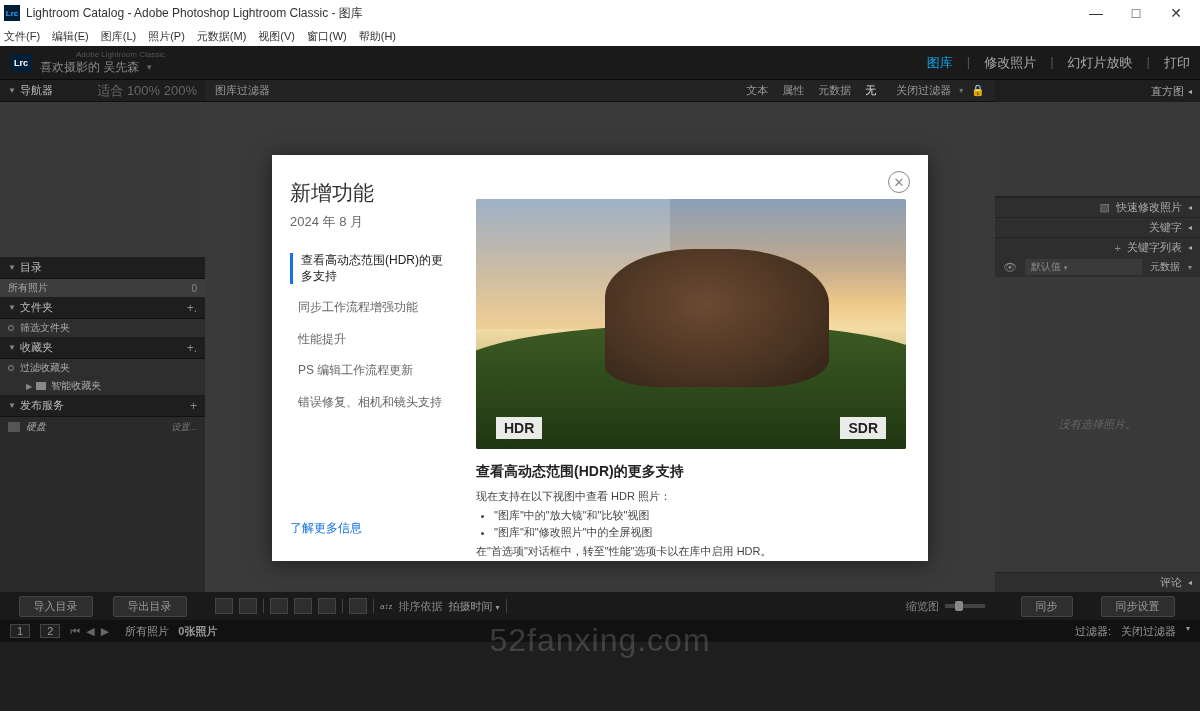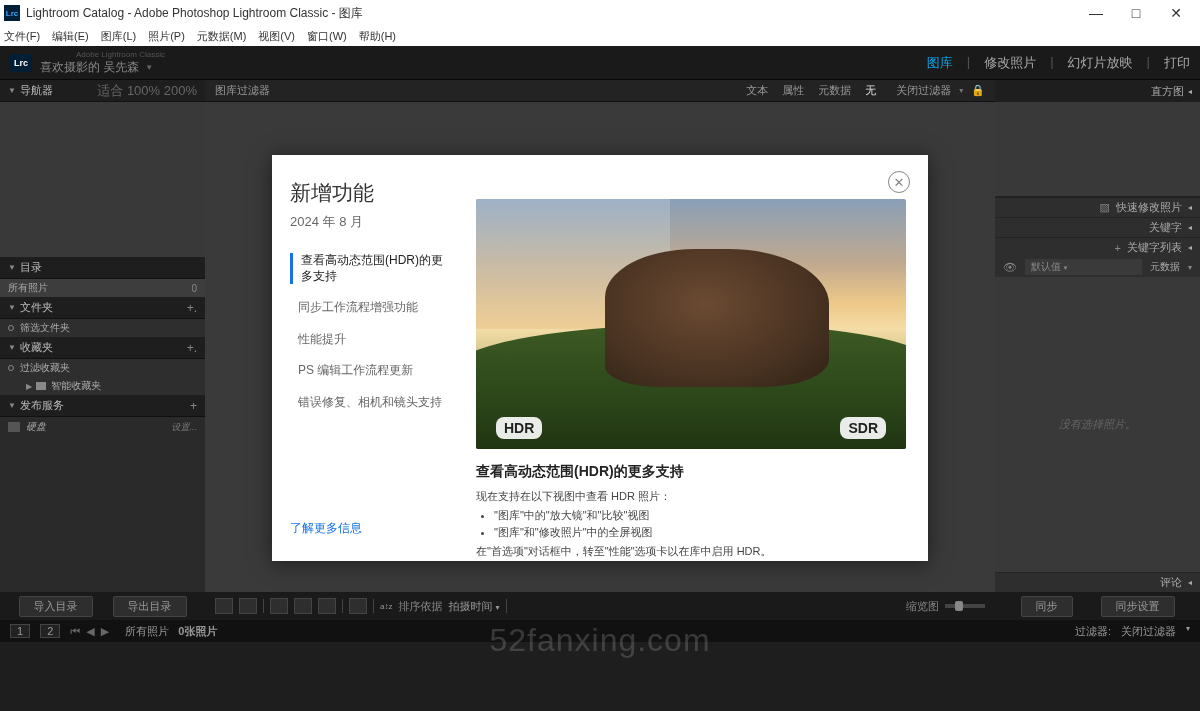--- a/index.html
+++ b/index.html
@@ -99,21 +99,21 @@
 .modal-nav .item.active { color: #222; border-left: 3px solid #1473e6; padding-left: 8px; font-weight: 500; }
 .modal-learn { margin-top: auto; color: #1473e6; font-size: 12px; cursor: pointer; }
 
 .modal-right { flex: 1; position: relative; padding: 44px 20px 14px 10px; overflow: hidden; }
 .modal-close { position: absolute; top: 16px; right: 18px; width: 22px; height: 22px; border: 1.5px solid #888; border-radius: 50%; display: flex; align-items: center; justify-content: center; color: #888; font-size: 13px; cursor: pointer; }
 .feature-img { width: 430px; height: 250px; border-radius: 2px; overflow:hidden; position: relative; }
 .feature-img .sky { position:absolute; inset:0; background: linear-gradient(180deg, #8a9fb8 0%, #c0a98e 26%, #eec989 42%, #f4dca6 52%, #5b7a3a 100%); }
 .feature-img .sky2 { position:absolute; left:0; top:0; width:45%; height:52%; background: linear-gradient(180deg, #a0b3c8 0%, #d0bfa4 60%, #eecd94 100%); opacity:.9; }
 .feature-img .rock { position:absolute; left:30%; top:20%; width:52%; height:55%; background: radial-gradient(ellipse at 45% 40%, #6b4a32 0%, #4a3322 60%, #2e2216 100%); border-radius: 40% 45% 30% 25% / 35% 40% 20% 15%; }
 .feature-img .hill { position:absolute; left:-5%; right:-5%; bottom:-5%; height:55%; background: linear-gradient(180deg, #3d5a24 0%, #2a4418 60%, #1d3010 100%); border-radius: 60% 50% 0 0 / 35% 30% 0 0; }
-.feature-img .tag { position:absolute; bottom:10px; padding: 3px 8px; background: rgba(255,255,255,.9); font-weight: bold; font-size: 14px; color:#222; border-radius:8px; }
+.feature-img .tag { position:absolute; bottom:10px; padding: 3px 8px; background: rgba(255,255,255,.9); font-weight: bold; font-size: 14px; color:#222; border-radius:0; }
 .feature-img .tag.hdr { left: 20px; }
 .feature-img .tag.sdr { right: 20px; }
 .feature-img .divider { position:absolute; left:45%; top:0; bottom:0; width:1px; background: rgba(255,255,255,.0); }
 
 .feature-h { font-size: 14px; font-weight: 600; margin-top: 14px; color: #222; }
 .feature-p { font-size: 11px; color: #444; margin-top: 8px; }
 .feature-ul { font-size: 11px; color: #444; margin: 4px 0 0 18px; }
 .feature-ul li { margin: 2px 0; }
 .feature-note { font-size: 11px; color: #444; margin-top: 4px; }
 

